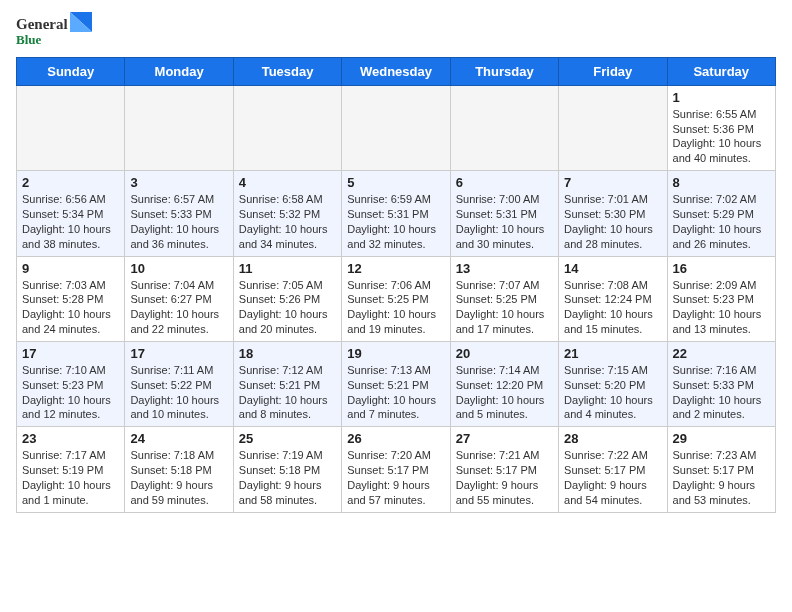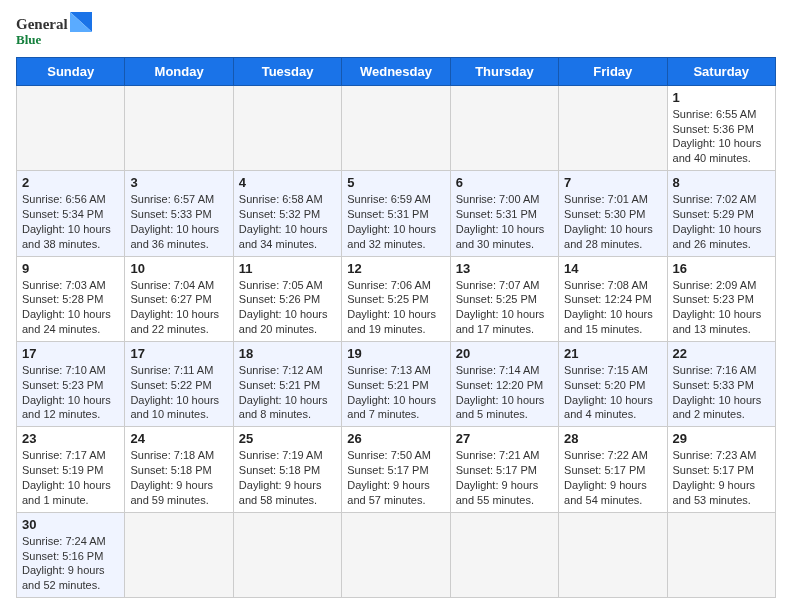--- a/index.html
+++ b/index.html
@@ -276,21 +276,21 @@
 Daylight: 9 hours and 59 minutes.</div>
           </td>
           <td>
             <span class="day-number">25</span>
             <div class="cell-text">Sunrise: 7:19 AM
 Sunset: 5:18 PM
 Daylight: 9 hours and 58 minutes.</div>
           </td>
           <td>
             <span class="day-number">26</span>
-            <div class="cell-text">Sunrise: 7:50 AM
+            <div class="cell-text">Sunrise: 7:20 AM
 Sunset: 5:17 PM
 Daylight: 9 hours and 57 minutes.</div>
           </td>
           <td>
             <span class="day-number">27</span>
             <div class="cell-text">Sunrise: 7:21 AM
 Sunset: 5:17 PM
 Daylight: 9 hours and 55 minutes.</div>
           </td>
           <td>
@@ -298,30 +298,16 @@
             <div class="cell-text">Sunrise: 7:22 AM
 Sunset: 5:17 PM
 Daylight: 9 hours and 54 minutes.</div>
           </td>
           <td>
             <span class="day-number">29</span>
             <div class="cell-text">Sunrise: 7:23 AM
 Sunset: 5:17 PM
 Daylight: 9 hours and 53 minutes.</div>
           </td>
-        </tr>
-        <tr class="alt-row">
-          <td>
-            <span class="day-number">30</span>
-            <div class="cell-text">Sunrise: 7:24 AM
-Sunset: 5:16 PM
-Daylight: 9 hours and 52 minutes.</div>
-          </td>
-          <td class="empty"></td>
-          <td class="empty"></td>
-          <td class="empty"></td>
-          <td class="empty"></td>
-          <td class="empty"></td>
-          <td class="empty"></td>
         </tr>
       </tbody>
   </table>
 </div>
 
 </body></html>

